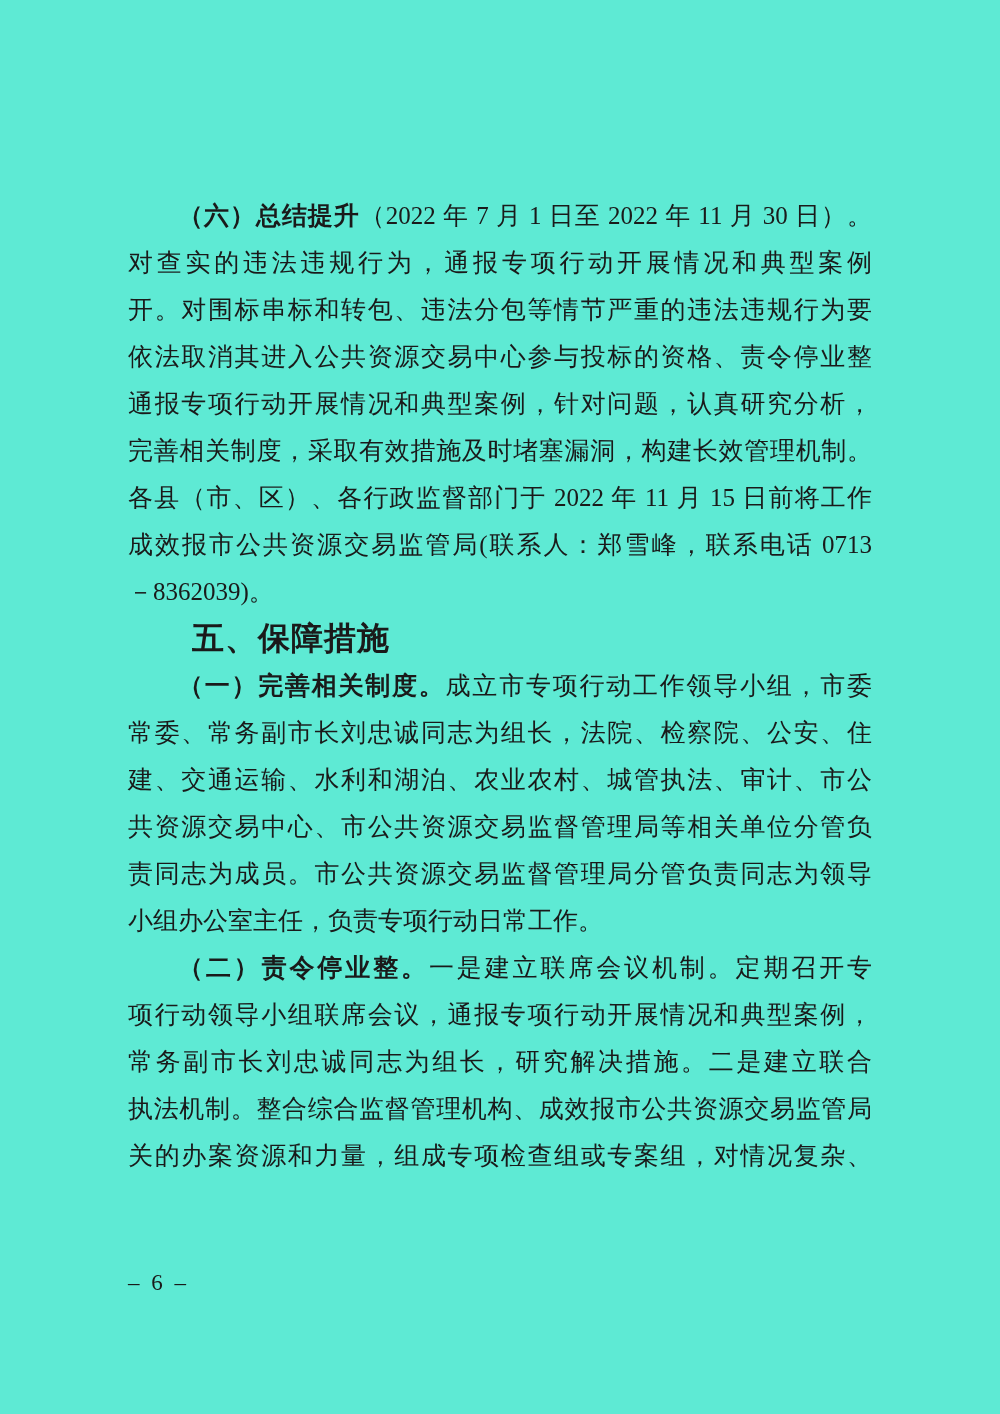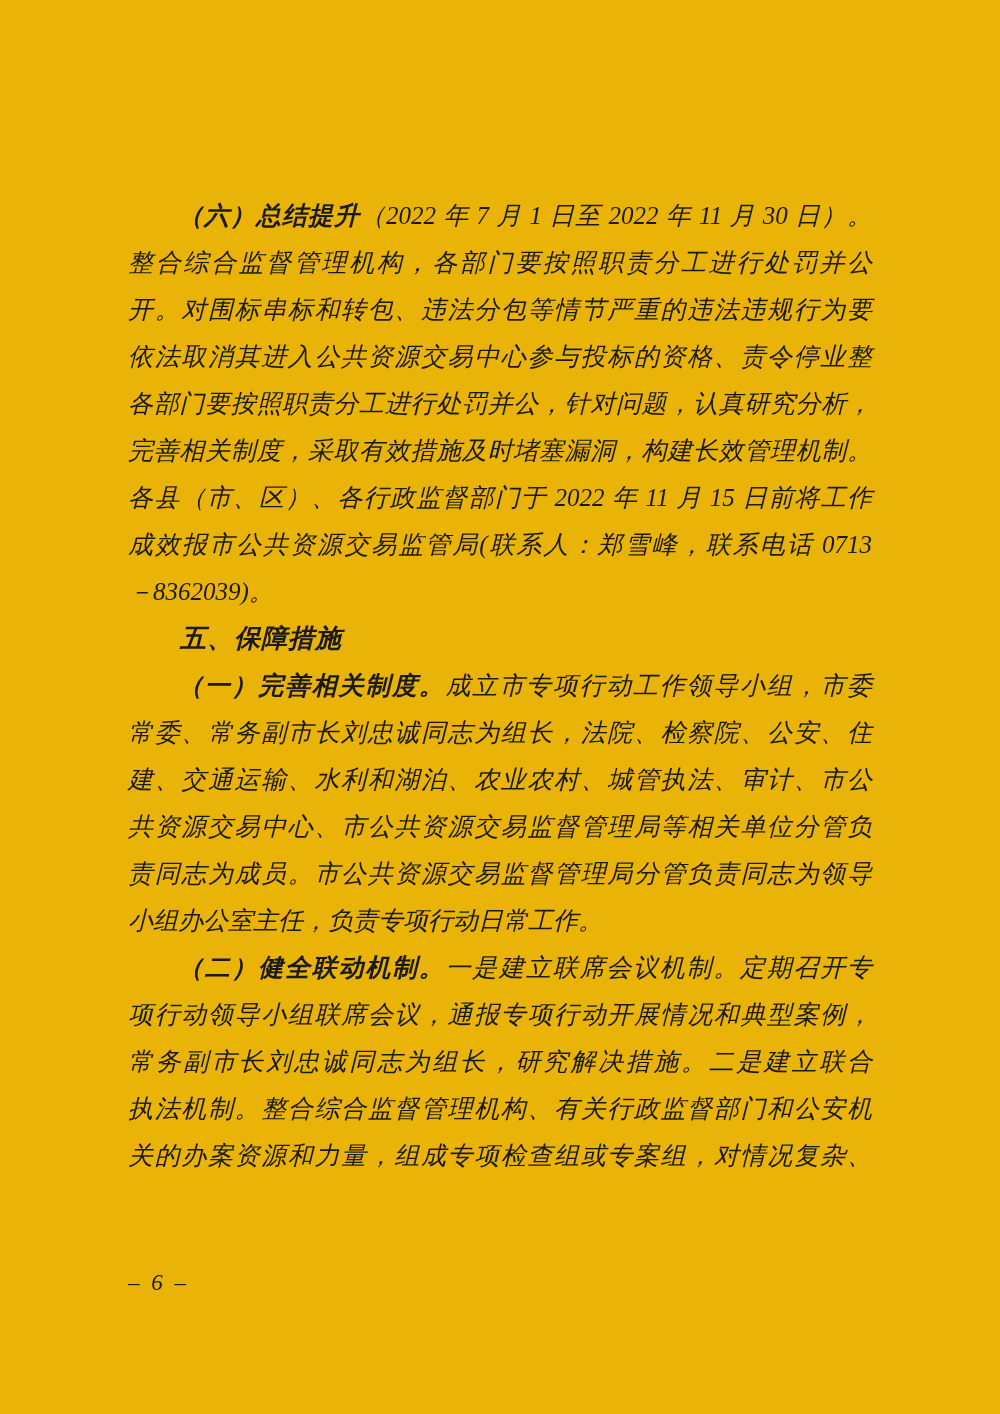--- a/index.html
+++ b/index.html
@@ -36,54 +36,54 @@
     text-justify: inter-character;
   }
   .line.indent {
     text-indent: 2em;
   }
   .line .bold {
     font-weight: bold;
   }
   .line.heading {
     font-family: "Liberation Sans", "DejaVu Sans", sans-serif;
-    font-size: 26px;
+    font-size: 32px;
     letter-spacing: 1px;
   }
   .footer {
     position: absolute;
     left: 128px;
     top: 1268px;
     font-size: 23px;
     line-height: 30px;
     letter-spacing: 3px;
     font-family: "Liberation Serif", "DejaVu Serif", serif;
   }
 </style>
 </head>
 <body>
 
-<div class="page" style="background: #eab308; color: rgb(26, 26, 26); font-style: italic;">
+<div class="page" style="background: #5eead4; color: rgb(26, 26, 26);">
   <div class="text-block">
       <div class="line justify indent"><span class="bold">（六）总结提升</span><span>（2022 年 7 月 1 日至 2022 年 11 月 30 日）。</span></div>
-      <div class="line justify"><span>整合综合监督管理机构，各部门要按照职责分工进行处罚并公</span></div>
+      <div class="line justify"><span>对查实的违法违规行为，通报专项行动开展情况和典型案例</span></div>
       <div class="line justify"><span>开。对围标串标和转包、违法分包等情节严重的违法违规行为要</span></div>
       <div class="line justify"><span>依法取消其进入公共资源交易中心参与投标的资格、责令停业整</span></div>
-      <div class="line justify"><span>各部门要按照职责分工进行处罚并公，针对问题，认真研究分析，</span></div>
+      <div class="line justify"><span>通报专项行动开展情况和典型案例，针对问题，认真研究分析，</span></div>
       <div class="line justify"><span>完善相关制度，采取有效措施及时堵塞漏洞，构建长效管理机制。</span></div>
       <div class="line justify"><span>各县（市、区）、各行政监督部门于 2022 年 11 月 15 日前将工作</span></div>
       <div class="line justify"><span>成效报市公共资源交易监管局(联系人：郑雪峰，联系电话 0713</span></div>
       <div class="line"><span>－8362039)。</span></div>
       <div class="line indent heading"><span class="bold">五、保障措施</span></div>
       <div class="line justify indent"><span class="bold">（一）完善相关制度。</span><span>成立市专项行动工作领导小组，市委</span></div>
       <div class="line justify"><span>常委、常务副市长刘忠诚同志为组长，法院、检察院、公安、住</span></div>
       <div class="line justify"><span>建、交通运输、水利和湖泊、农业农村、城管执法、审计、市公</span></div>
       <div class="line justify"><span>共资源交易中心、市公共资源交易监督管理局等相关单位分管负</span></div>
       <div class="line justify"><span>责同志为成员。市公共资源交易监督管理局分管负责同志为领导</span></div>
       <div class="line"><span>小组办公室主任，负责专项行动日常工作。</span></div>
-      <div class="line justify indent"><span class="bold">（二）健全联动机制。</span><span>一是建立联席会议机制。定期召开专</span></div>
+      <div class="line justify indent"><span class="bold">（二）责令停业整。</span><span>一是建立联席会议机制。定期召开专</span></div>
       <div class="line justify"><span>项行动领导小组联席会议，通报专项行动开展情况和典型案例，</span></div>
       <div class="line justify"><span>常务副市长刘忠诚同志为组长，研究解决措施。二是建立联合</span></div>
-      <div class="line justify"><span>执法机制。整合综合监督管理机构、有关行政监督部门和公安机</span></div>
+      <div class="line justify"><span>执法机制。整合综合监督管理机构、成效报市公共资源交易监管局</span></div>
       <div class="line justify"><span>关的办案资源和力量，组成专项检查组或专案组，对情况复杂、</span></div>
     </div>
   <div class="footer">– 6 –</div>
 </div>
 
 </body></html>

